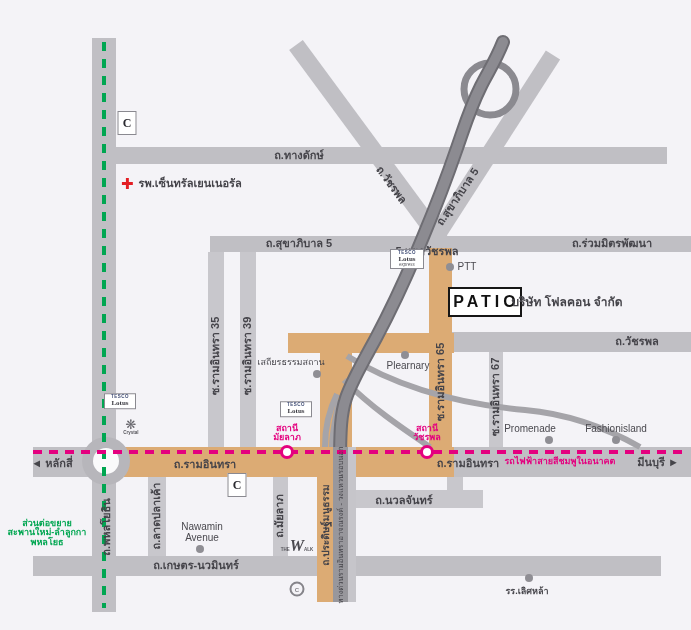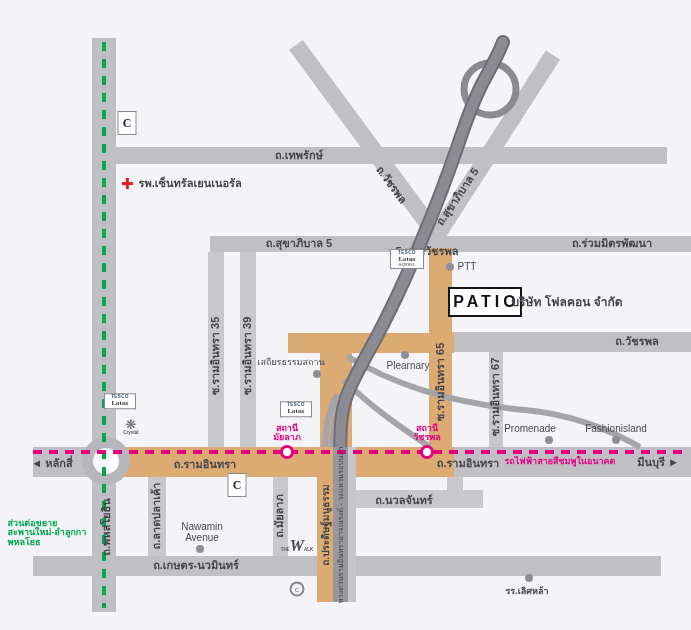--- a/index.html
+++ b/index.html
@@ -7,21 +7,21 @@
        font-family:"Liberation Sans","DejaVu Sans",sans-serif;}
   #roads{position:absolute;left:0;top:0;z-index:1;}
   .lbl{position:absolute;z-index:3;transform:translate(-50%,-50%) rotate(var(--r,0deg));
        white-space:nowrap;font-size:11px;font-weight:bold;color:#45444a;line-height:1.05;}
   .en{font-weight:normal;font-size:10px;color:#4a494f;}
   .sm{font-size:9px;}
   .xs{font-size:7.5px;font-weight:normal;}
   .pink{color:#e4007f;}
   .green{color:#00a651;font-size:9px;}
   .center{text-align:center;}
-  .right{text-align:left;}
+  .right{text-align:center;}
   .dot{position:absolute;z-index:3;width:8px;height:8px;border-radius:50%;background:#8f8e94;
        transform:translate(-50%,-50%);}
   .station{position:absolute;z-index:4;width:14px;height:14px;box-sizing:border-box;
        background:#fff;border:3px solid #e4007f;border-radius:50%;transform:translate(-50%,-50%);}
   .cross{color:#e31e24;font-size:15px;font-weight:bold;line-height:1;}
   .boxlogo{position:absolute;z-index:3;background:#fff;border:1px solid #8a8990;
        text-align:center;transform:translate(-50%,-50%);line-height:1;padding:1px 1px;}
   .tesco1{font-size:4.5px;font-weight:bold;color:#3e4b74;letter-spacing:.5px;}
   .tesco2{font-size:7px;font-weight:bold;color:#3a3940;font-family:"Liberation Serif","DejaVu Serif",serif;}
   .tesco3{font-size:4.5px;font-style:italic;color:#55545a;}
@@ -94,21 +94,21 @@
       <path d="M 503,42 C 496,60 488,72 481,86 C 470,108 465,125 457,148 C 446,180 436,206 423,237 C 409,271 393,306 376,338 C 363,362 352,380 346,398 C 341,413 340,428 340,470" stroke="#8c8b91" stroke-width="10"></path>
     </g>
     <rect x="333" y="447" width="15" height="155" fill="#98979c"></rect>
     <rect x="348" y="447" width="8" height="155" fill="#c6c5ca"></rect>
 
     <line x1="104" y1="42" x2="104" y2="608" stroke="#00a651" stroke-width="4" stroke-dasharray="9 8"></line>
 
     <line x1="33" y1="452" x2="688" y2="452" stroke="#e4007f" stroke-width="4" stroke-dasharray="9 7"></line>
   </svg>
 
-  <div class="lbl" style="left:299px;top:156px">ถ.เทพรักษ์</div>
+  <div class="lbl" style="left:299px;top:156px">ถ.ทางดักษ์</div>
   <div class="lbl" style="left:391px;top:185px;--r:54deg">ถ.วัชรพล</div>
   <div class="lbl" style="left:458px;top:197px;--r:-56deg">ถ.สุขาภิบาล 5</div>
   <div class="lbl" style="left:299px;top:244px">ถ.สุขาภิบาล 5</div>
   <div class="lbl" style="left:427px;top:252px">5 แยกวัชรพล</div>
   <div class="lbl" style="left:612px;top:244px">ถ.ร่วมมิตรพัฒนา</div>
   <div class="lbl" style="left:216px;top:356px;--r:-90deg">ซ.รามอินทรา 35</div>
   <div class="lbl" style="left:248px;top:356px;--r:-90deg">ซ.รามอินทรา 39</div>
   <div class="lbl" style="left:441px;top:382px;--r:-90deg">ซ.รามอินทรา 65</div>
   <div class="lbl" style="left:496px;top:397px;--r:-90deg">ซ.รามอินทรา 67</div>
   <div class="lbl" style="left:637px;top:342px">ถ.วัชรพล</div>

